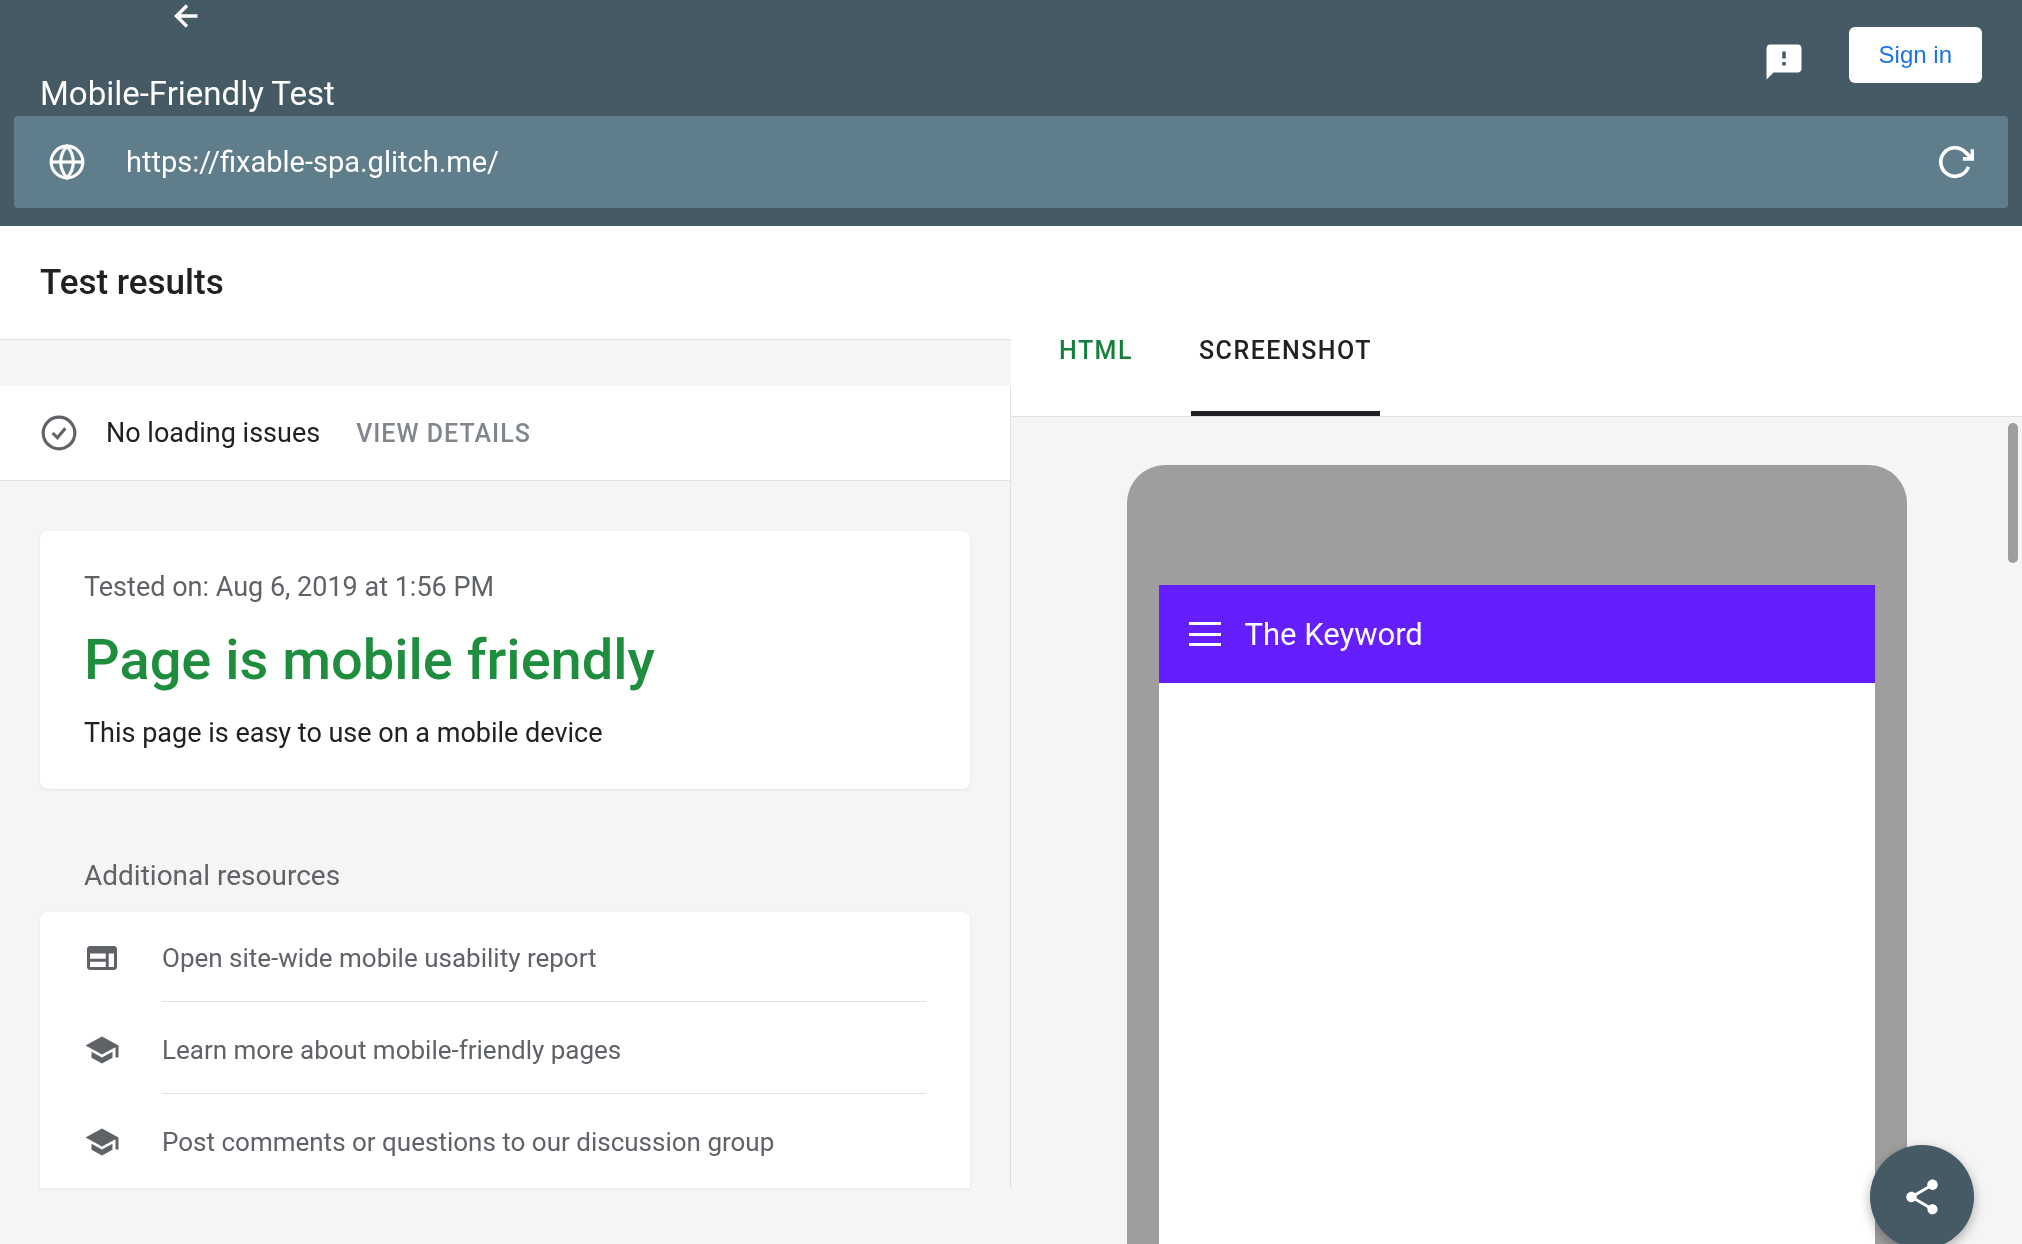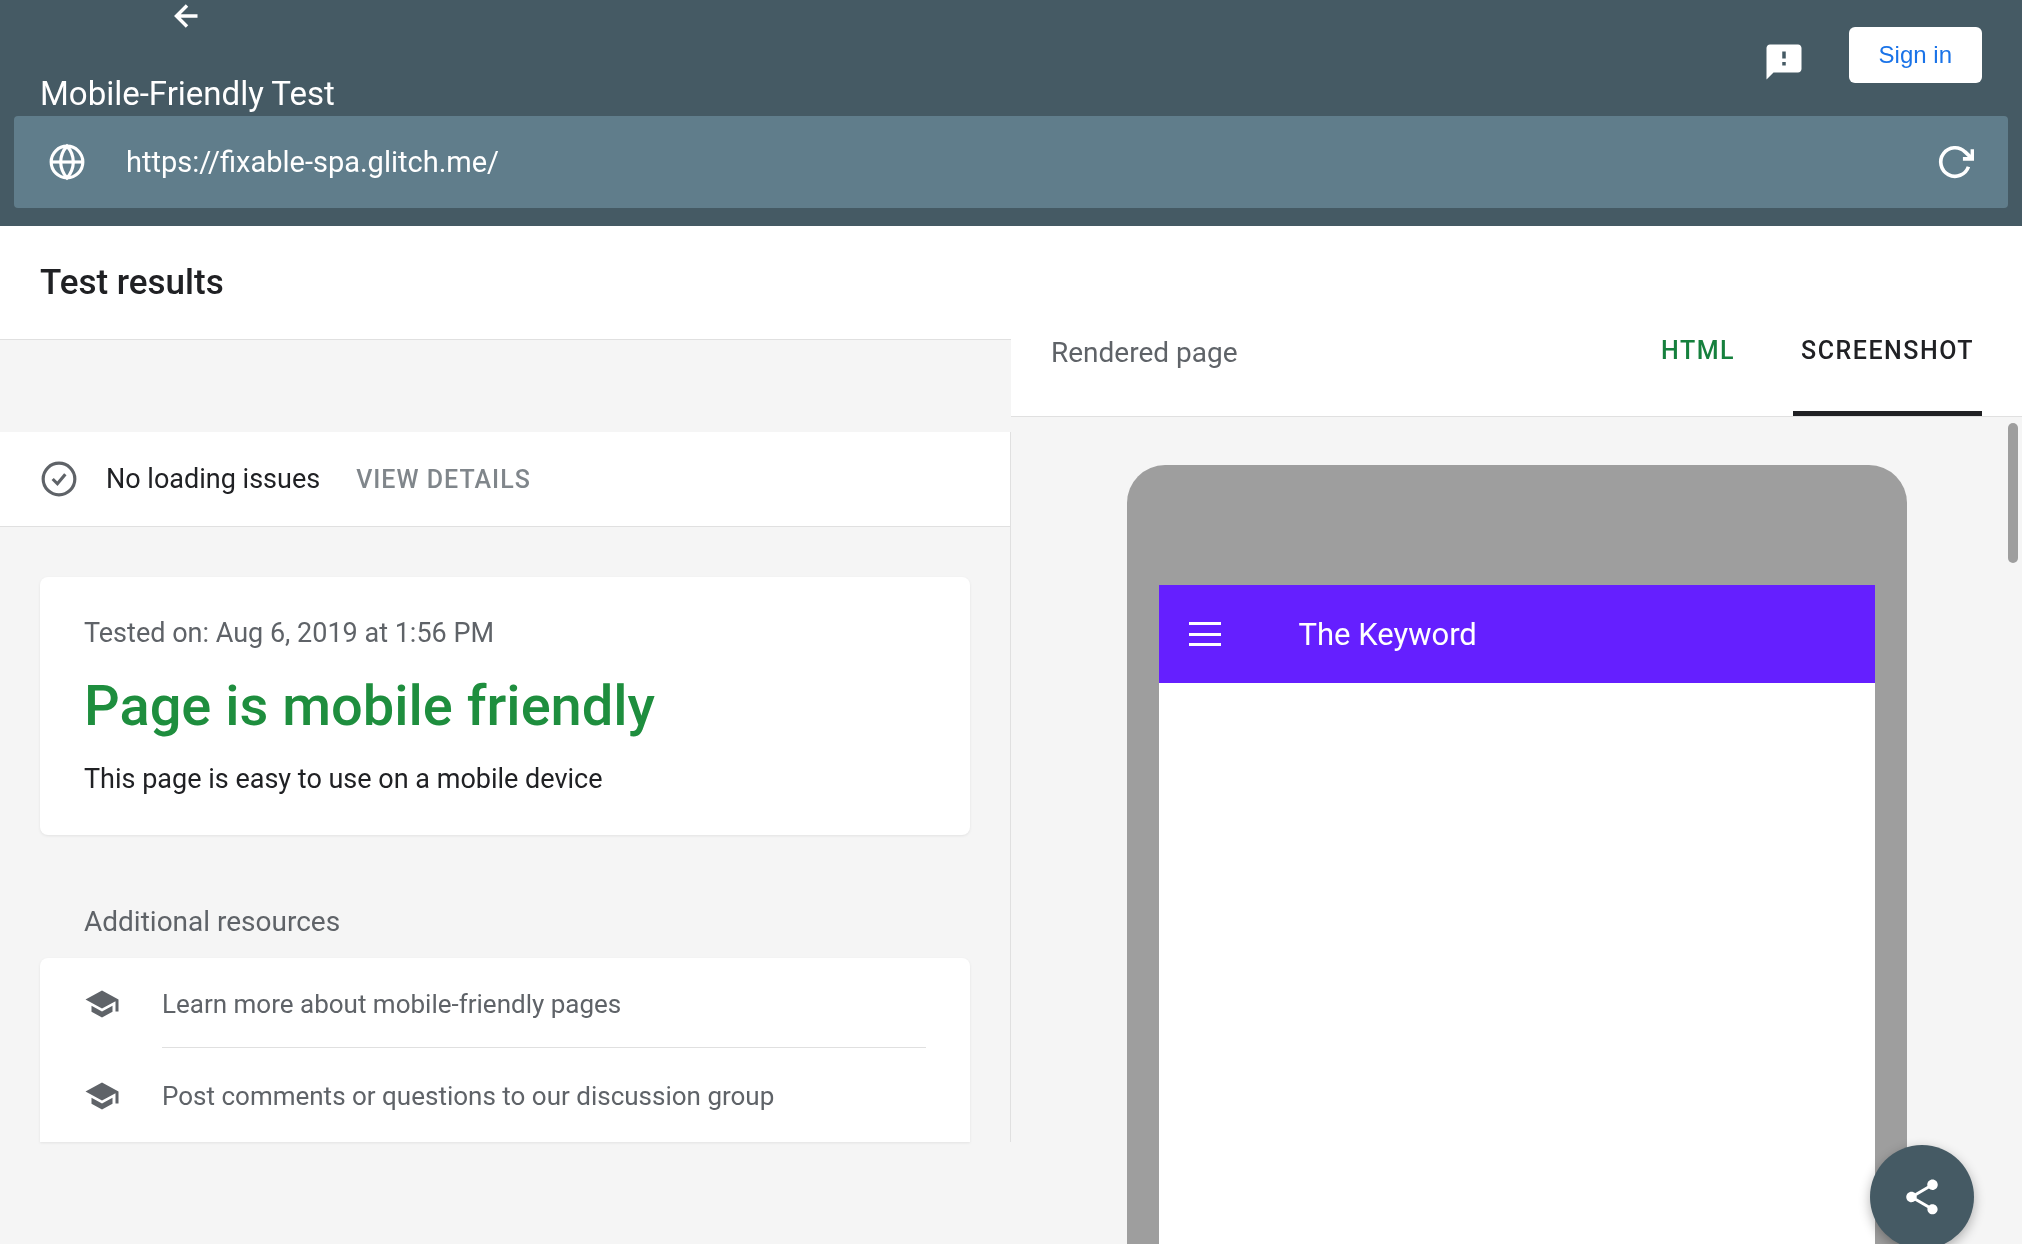--- a/index.html
+++ b/index.html
@@ -263,21 +263,21 @@
     .phone-screen {
       background: white;
       height: 700px;
     }
     .mock-header {
       background: #651fff;
       height: 98px;
       display: flex;
       align-items: center;
       padding: 0 30px;
-      gap: 78px;
+      gap: 24px;
     }
     .hamburger-icon {
       width: 32px;
       height: 24px;
       display: flex;
       flex-direction: column;
       justify-content: space-between;
     }
     .hamburger-icon span {
       height: 3px;
@@ -375,20 +375,26 @@
     <div class="result-card">
       <div class="tested-on">Tested on: Aug 6, 2019 at 1:56 PM</div>
       <div class="result-headline">Page is mobile friendly</div>
       <div class="result-subtext">This page is easy to use on a mobile device</div>
     </div>
 
     <div class="resources-section">
       <div class="resources-title">Additional resources</div>
       <div class="resources-card">
 
+        <div class="resource-item">
+          <svg class="resource-icon" viewBox="0 0 24 24" fill="currentColor">
+            <path d="M20 4H4c-1.1 0-2 .9-2 2v12c0 1.1.9 2 2 2h16c1.1 0 2-.9 2-2V6c0-1.1-.9-2-2-2zM4 9h10.5v3.5H4V9zm0 5.5h10.5V18H4v-3.5zM20 18h-3.5V9H20v9z"></path>
+          </svg>
+          <div class="resource-text">Open site-wide mobile usability report</div>
+        </div>
 
         <div class="resource-item">
           <svg class="resource-icon" viewBox="0 0 24 24" fill="currentColor">
             <path d="M5 13.18v4L12 21l7-3.82v-4L12 17l-7-3.82zM12 3L1 9l11 6 9-4.91V17h2V9L12 3z"></path>
           </svg>
           <div class="resource-text">Learn more about mobile-friendly pages</div>
         </div>
 
         <div class="resource-item">
           <svg class="resource-icon" viewBox="0 0 24 24" fill="currentColor">
@@ -397,21 +403,20 @@
           <div class="resource-text">Post comments or questions to our discussion group</div>
         </div>
 
       </div>
     </div>
 
   </div>
 
   <div class="right-panel">
     <div class="right-header">
-      <div class="rendered-label">Rendered page</div>
       <div class="tab-group">
         <div class="tab">HTML</div>
         <div class="tab active">SCREENSHOT</div>
       </div>
     </div>
 
     <div class="phone-area">
       <div class="phone-frame">
         <div class="phone-screen">
           <div class="mock-header">

